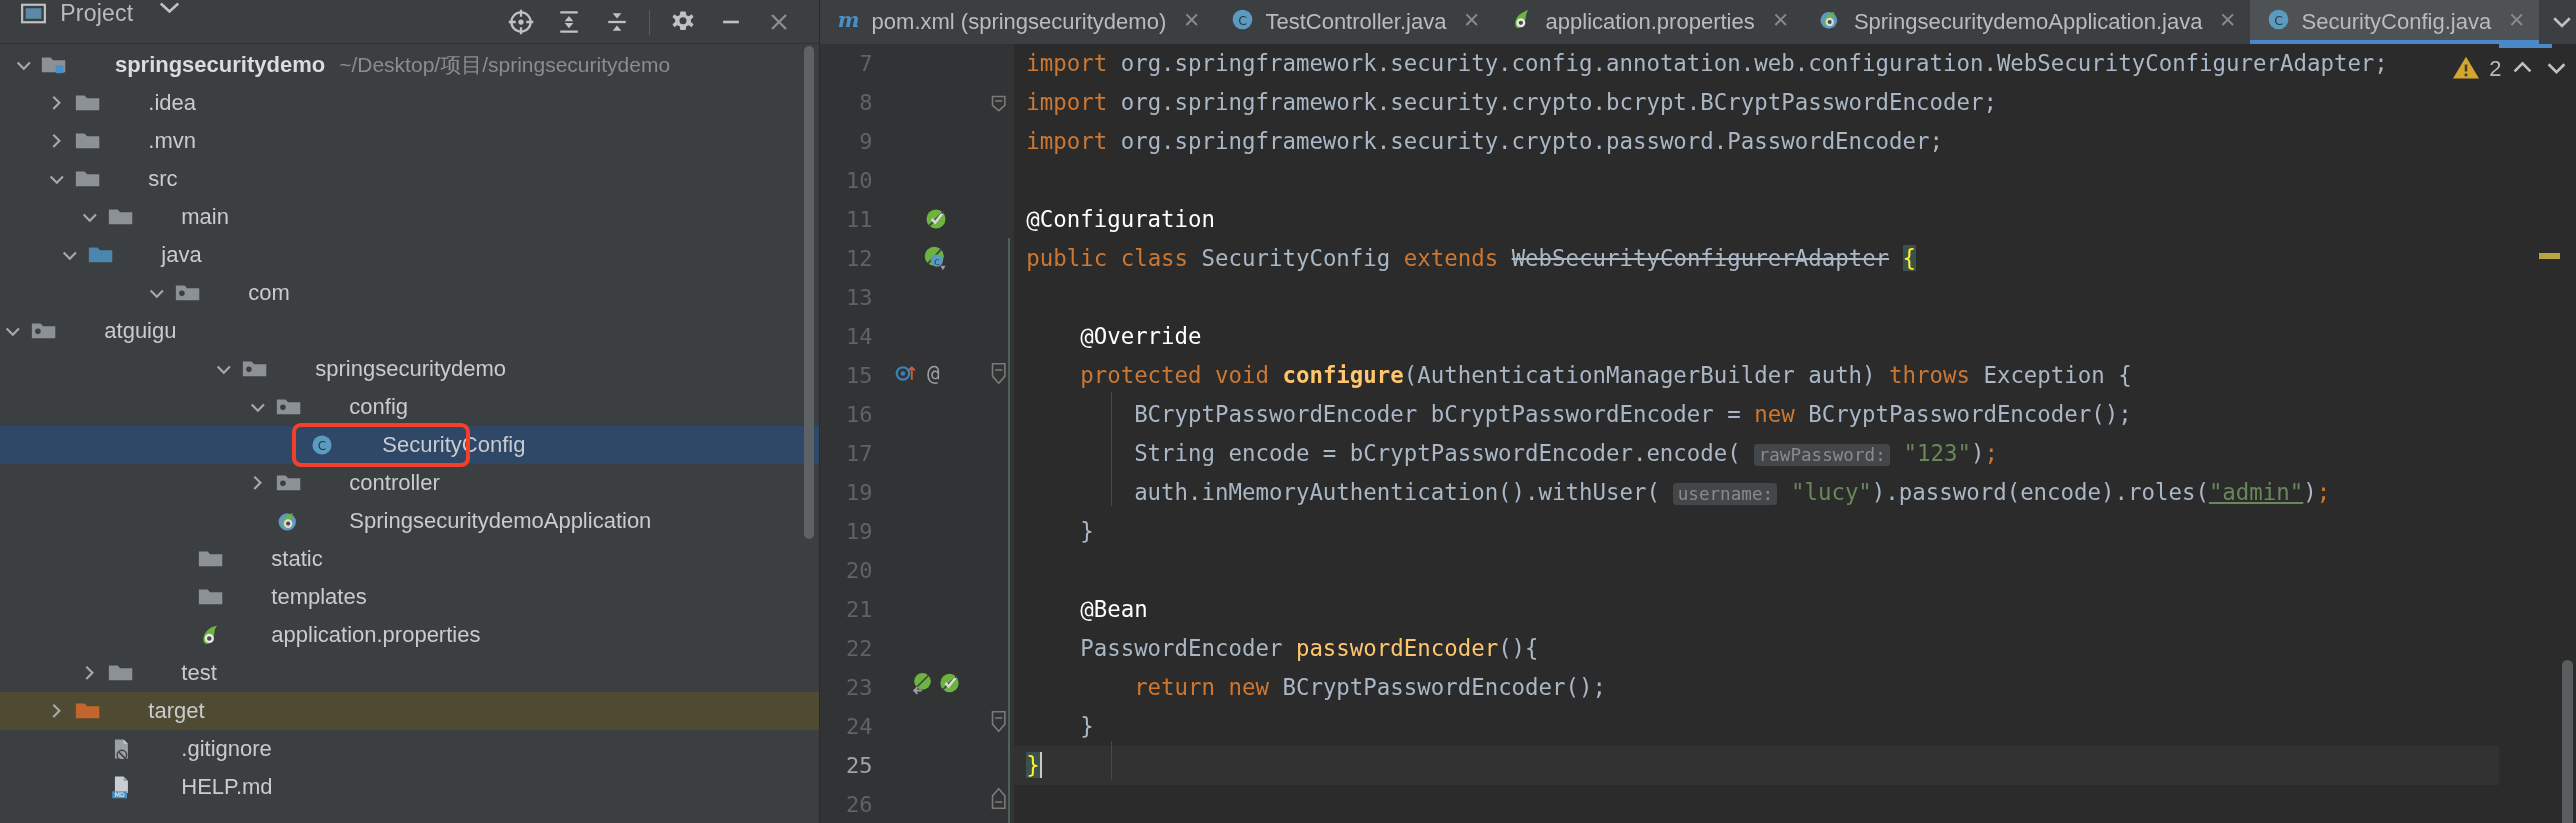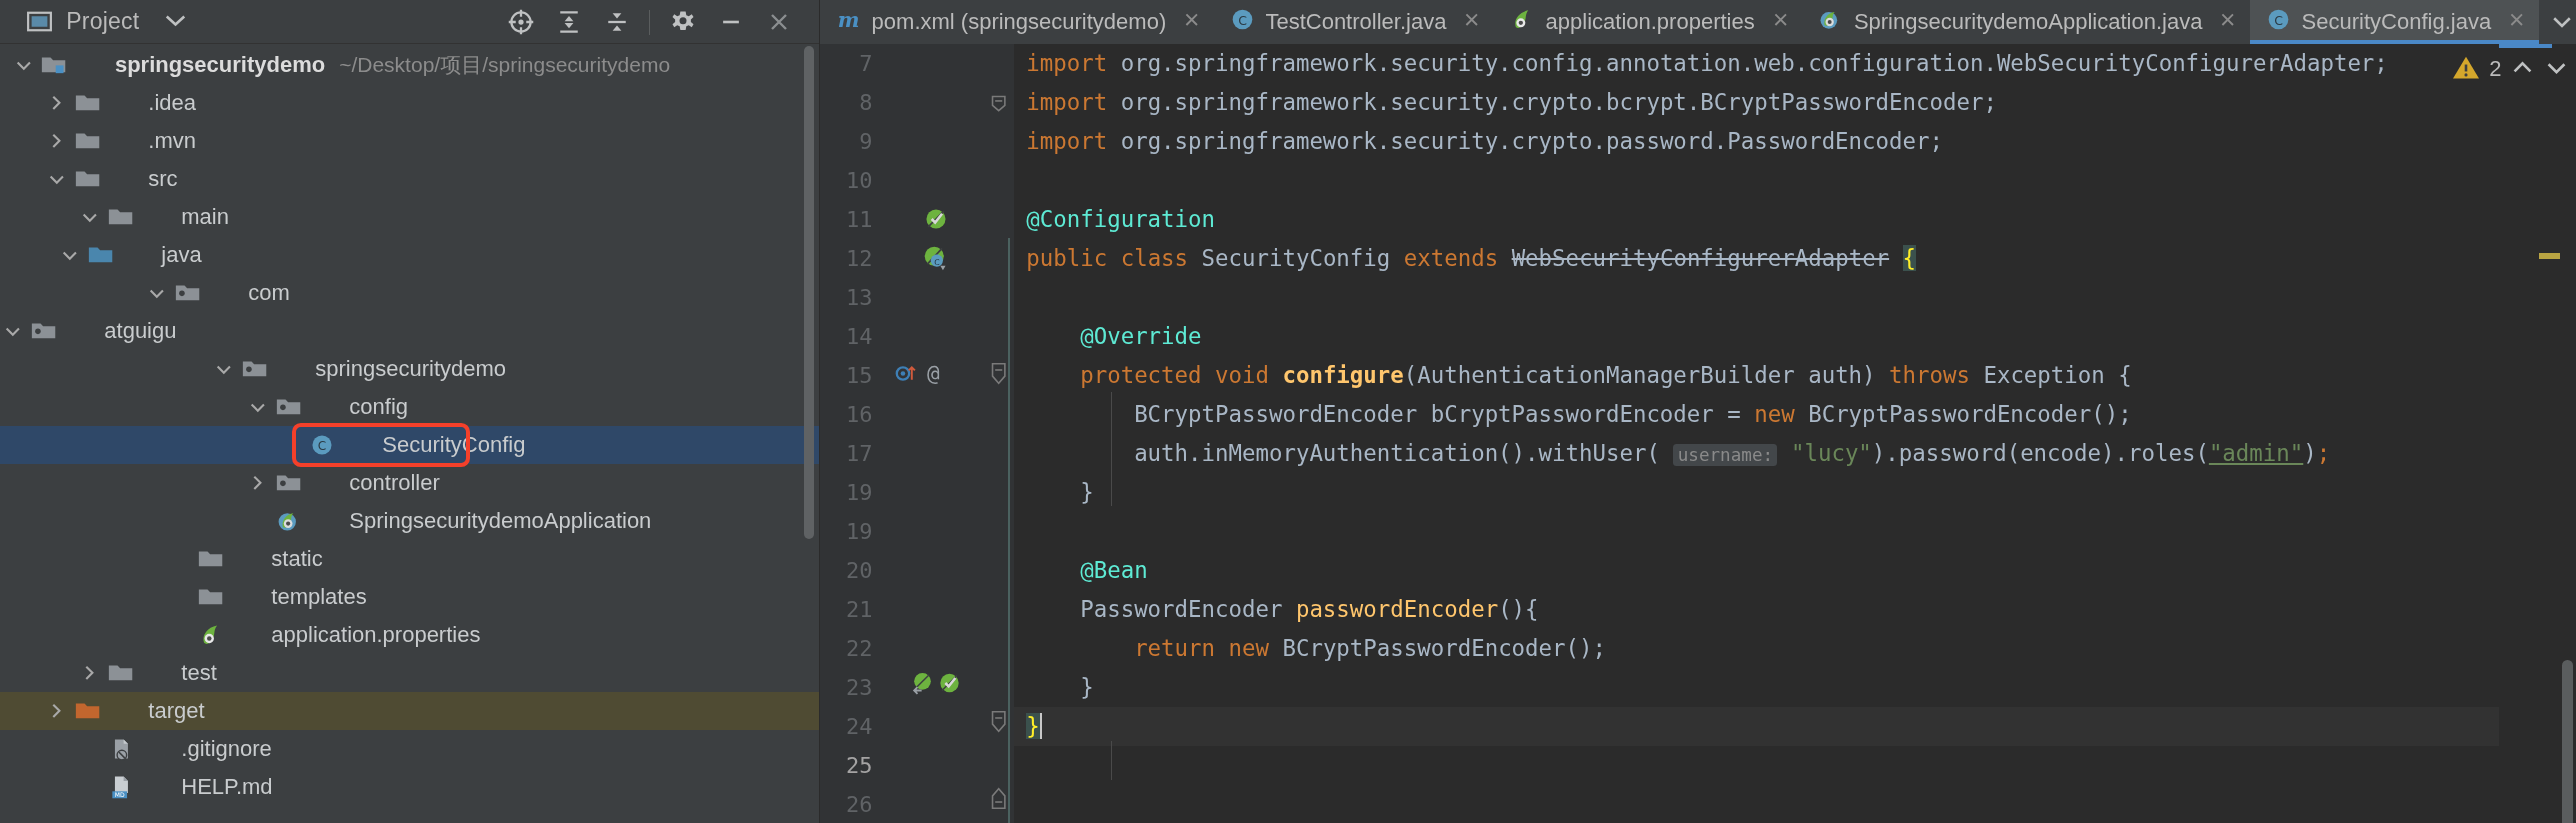--- a/index.html
+++ b/index.html
@@ -15,24 +15,24 @@
   
   .project-panel {
     width: 820px; min-width: 820px;
     background: #3c3f41;
     display: flex; flex-direction: column;
     border-right: 0.9px solid #2b2b2b;
     position: relative;
   }
   .project-header {
     height: 44px; min-height: 44px;
-    display: flex; align-items: center;
+    display: flex; 
     background: #3c3f41;
     border-bottom: 0.9px solid #323232;
-    padding-left: 24px;
+    padding-left: 18px;
     position: relative;
   }
   .ph-icon { width: 30px; height: 26px; display:flex; align-items:center; justify-content:center; }
   .ph-title {
     color: #bbbbbb; font-size: 23px; letter-spacing: 0.2px;
     margin-left: 12.3px; font-family: "Liberation Sans", sans-serif;
   }
   .ph-caret { margin-left: 25px; }
   .ph-tools { position: absolute; right: 16px; top: 0; height: 44px; display: flex; align-items: center; gap: 0px; }
   .tool-btn { width: 48px; height: 44px; display: flex; align-items: center; justify-content: center; }
@@ -114,21 +114,21 @@
 
   .cl {
     height: 39px; line-height: 39px;
     font-family: "DejaVu Sans Mono", monospace;
     font-size: 22.4px; color: #a9b7c6; white-space: pre;
     padding-left: 12.3px; letter-spacing: 0px;
   }
   .cl.hl { background: #323232; }
 
   .kw { color: #cc7832; }
-  .ann { color: #5eead4; }
+  .ann { color: #ffffff; }
   .str { color: #6a8759; }
   .mth { color: #ffc66d; }
   .cls { color: #a9b7c6; }
   .strike { text-decoration: line-through; color: #a9b7c6; }
   .ulink { text-decoration: underline; color: #6a8759; }
   .brace-hl { background: #3b514d; color: #ffef28; }
   .param-hint {
     background: #43474a; color: #8a8a8a; font-size: 17.6px;
     padding: 0.9px 4.4px; border-radius: 3.5px; letter-spacing: 0;
   }
@@ -688,20 +688,21 @@
         <div class="cl"><span class="kw">import</span> org.springframework.security.config.annotation.web.configuration.WebSecurityConfigurerAdapter;</div>
         <div class="cl"><span class="kw">import</span> org.springframework.security.crypto.bcrypt.BCryptPasswordEncoder;</div>
         <div class="cl"><span class="kw">import</span> org.springframework.security.crypto.password.PasswordEncoder;</div>
         <div class="cl"> </div>
         <div class="cl"><span class="ann">@Configuration</span></div>
         <div class="cl"><span class="kw">public</span> <span class="kw">class</span> <span class="cls">SecurityConfig</span> <span class="kw">extends</span> <span class="strike">WebSecurityConfigurerAdapter</span> <span class="brace-hl">{</span></div>
         <div class="cl"> </div>
         <div class="cl">    <span class="ann">@Override</span></div>
         <div class="cl">    <span class="kw">protected</span> <span class="kw">void</span> <span class="mth" style="font-weight:bold">configure</span>(AuthenticationManagerBuilder auth) <span class="kw">throws</span> Exception {</div>
         <div class="cl">        BCryptPasswordEncoder bCryptPasswordEncoder = <span class="kw">new</span> BCryptPasswordEncoder();</div>
+        <div class="cl">        String encode = bCryptPasswordEncoder.encode( <span class="param-hint">rawPassword:</span> <span class="str">"123"</span>)<span class="kw">;</span></div>
         <div class="cl">        auth.inMemoryAuthentication().withUser( <span class="param-hint">username:</span> <span class="str">"lucy"</span>).password(encode).roles(<span class="ulink">"admin"</span>)<span class="kw">;</span></div>
         <div class="cl">    }</div>
         <div class="cl"> </div>
         <div class="cl">    <span class="ann">@Bean</span></div>
         <div class="cl">    PasswordEncoder <span class="mth">passwordEncoder</span>(){</div>
         <div class="cl">        <span class="kw">return</span> <span class="kw">new</span> BCryptPasswordEncoder();</div>
         <div class="cl">    }</div>
         <div class="cl hl"><span class="brace-hl">}</span><span class="caret-bar"></span></div>
         <div class="cl"> </div>
         <div class="indent-guide" style="left:97px; top:348px; height:114px;"></div>

